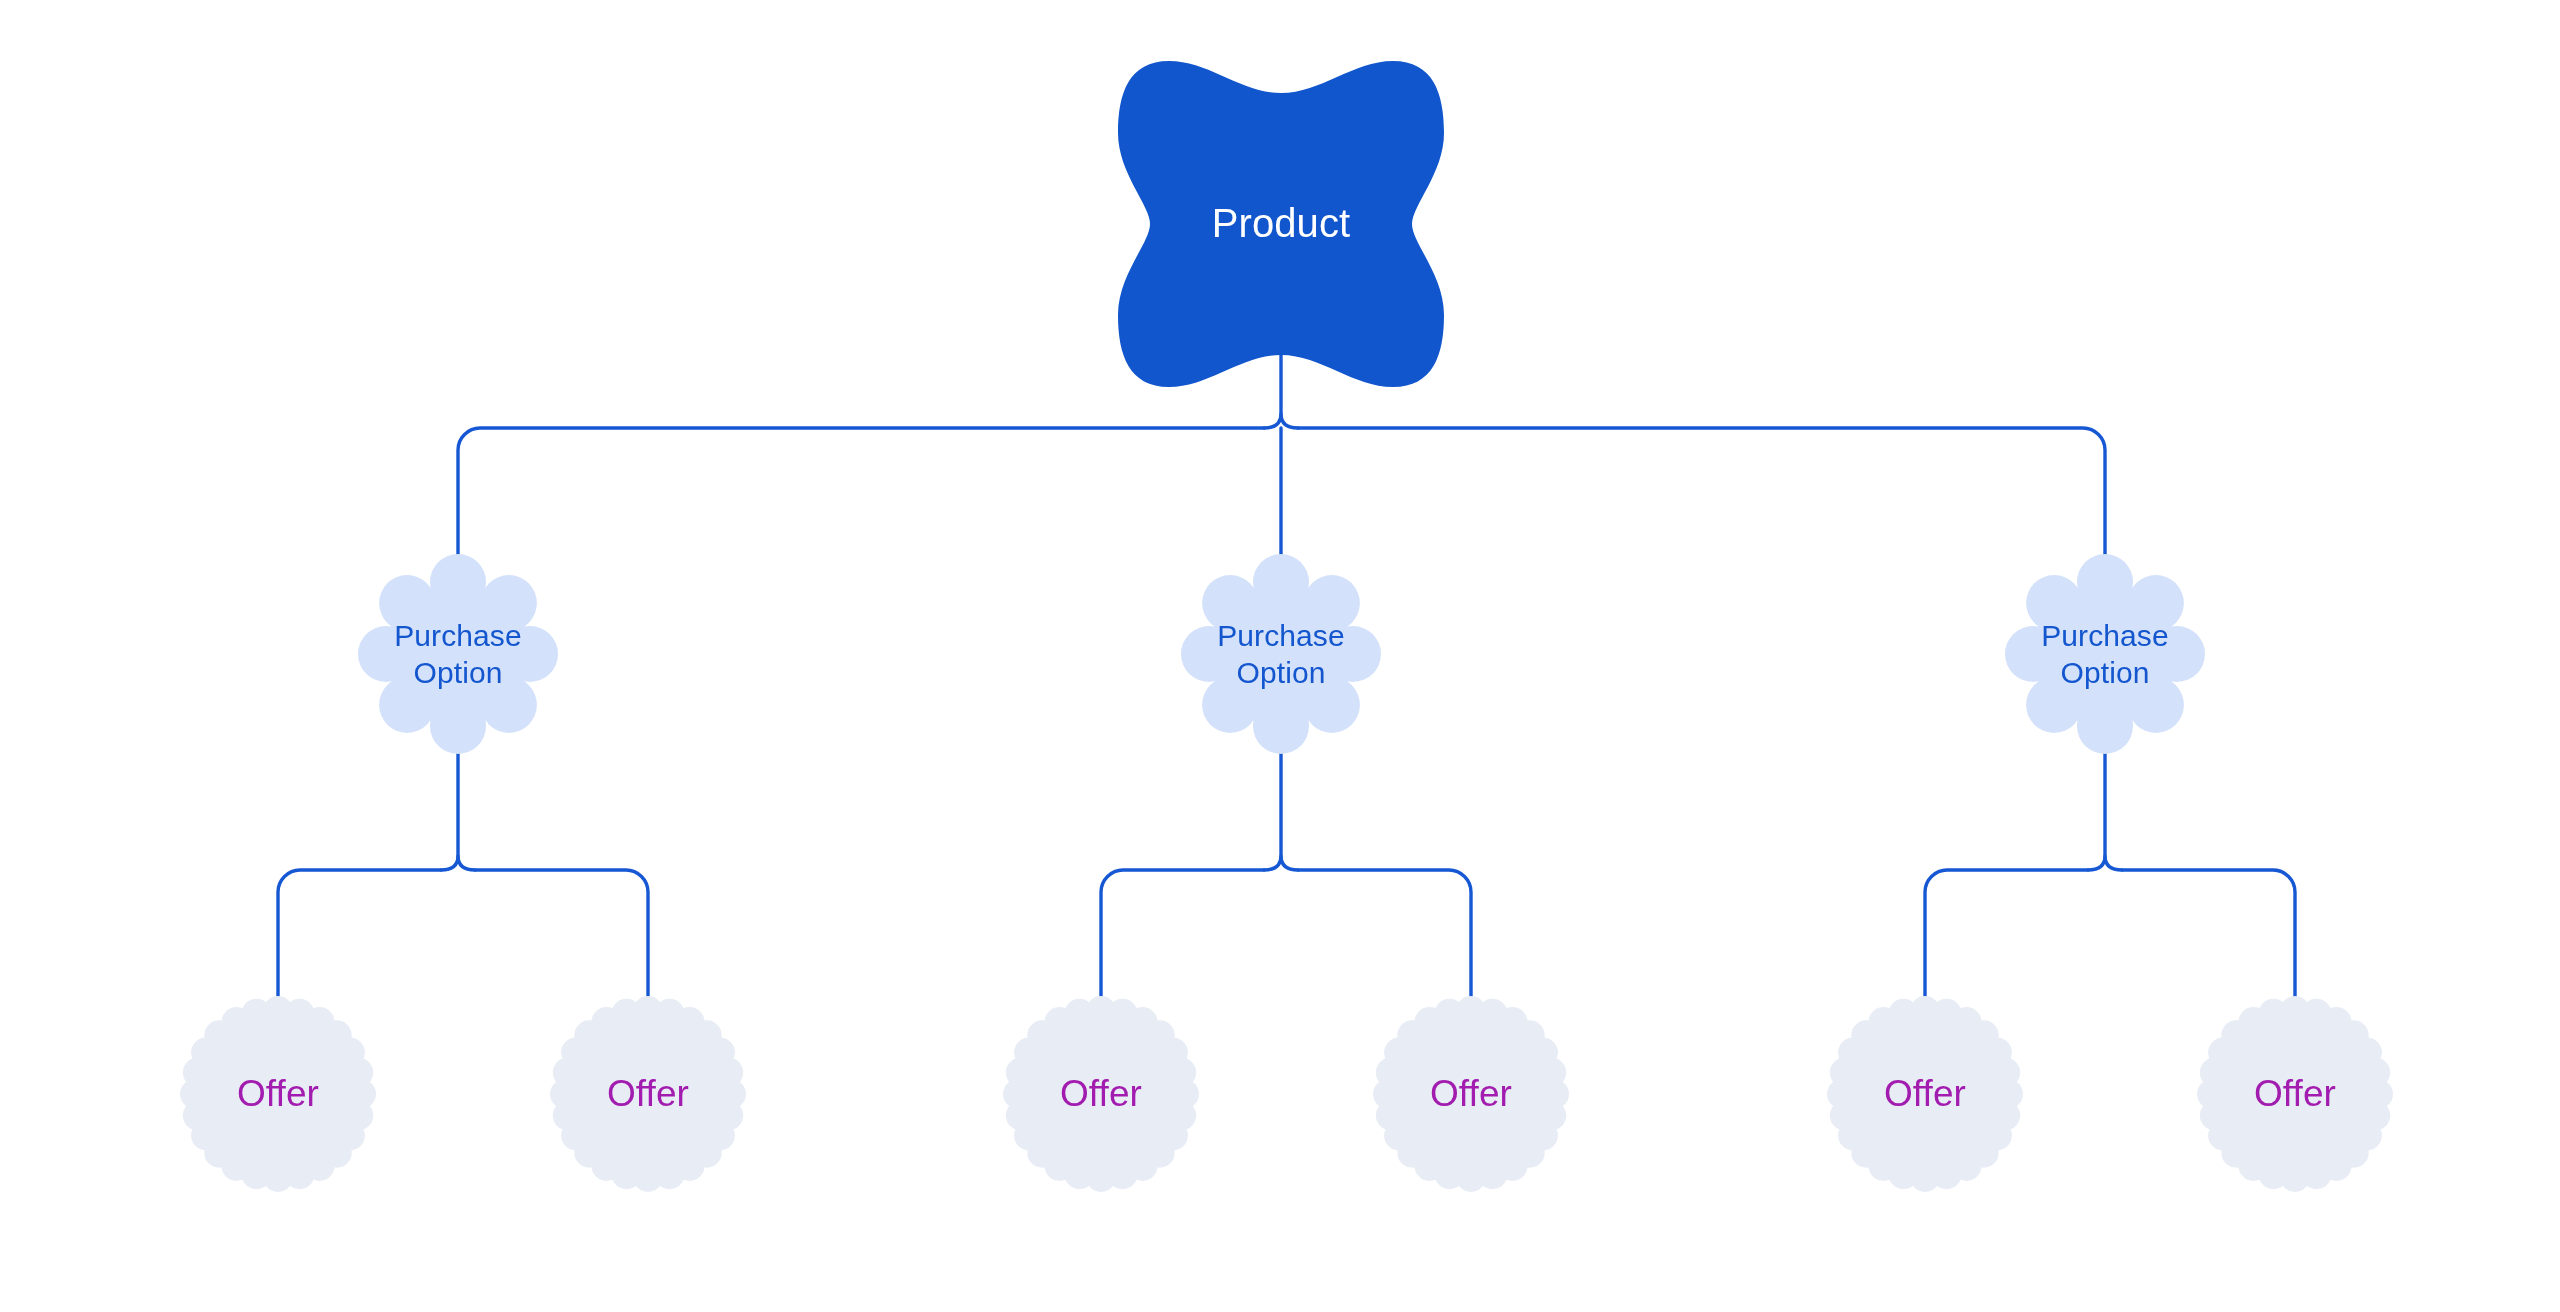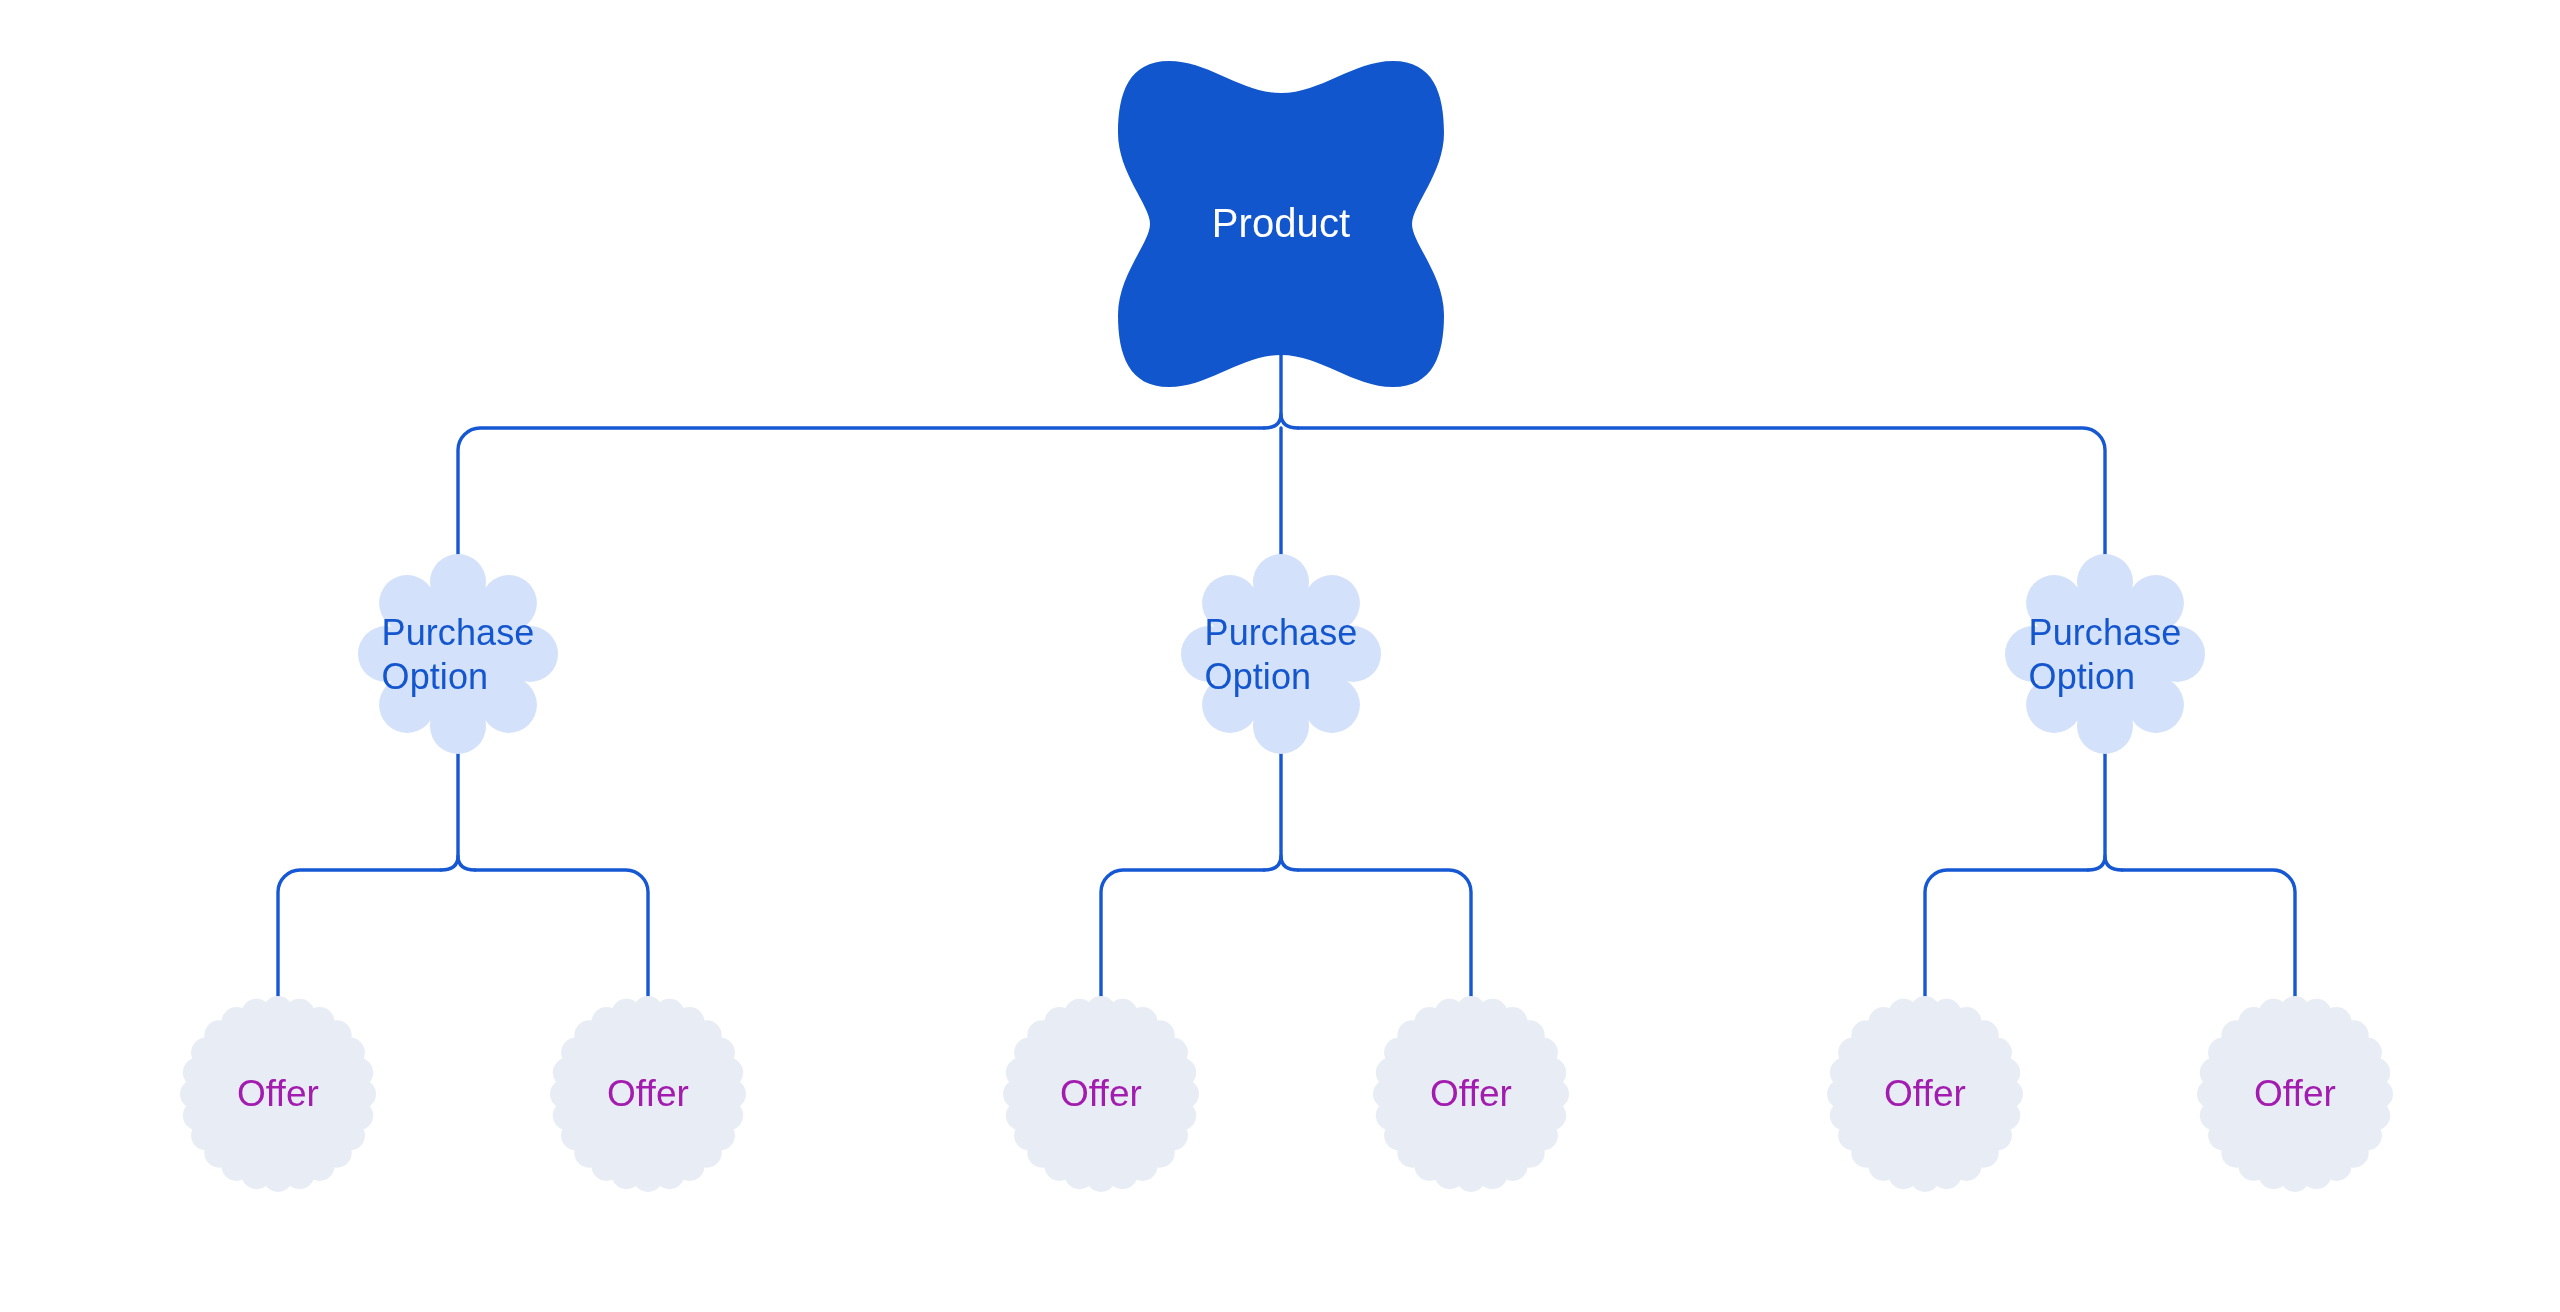--- a/index.html
+++ b/index.html
@@ -26,33 +26,33 @@
     left: 0;
     width: 2560px;
     height: 1312px;
     display: block;
   }
   .node-label {
     position: absolute;
     display: flex;
     align-items: center;
     justify-content: center;
-    text-align: left;
+    text-align: center;
     pointer-events: none;
     white-space: pre-line;
     line-height: 1.23;
     font-weight: 400;
     letter-spacing: 0.1px;
   }
   .label-root {
     font-size: 40px;
     color: #ffffff;
   }
   .label-mid {
-    font-size: 36px;
+    font-size: 30px;
     color: #1356CE;
   }
   .label-leaf {
     font-size: 37px;
     color: #a21caf;
   }
 </style>
 </head>
 <body>
 

